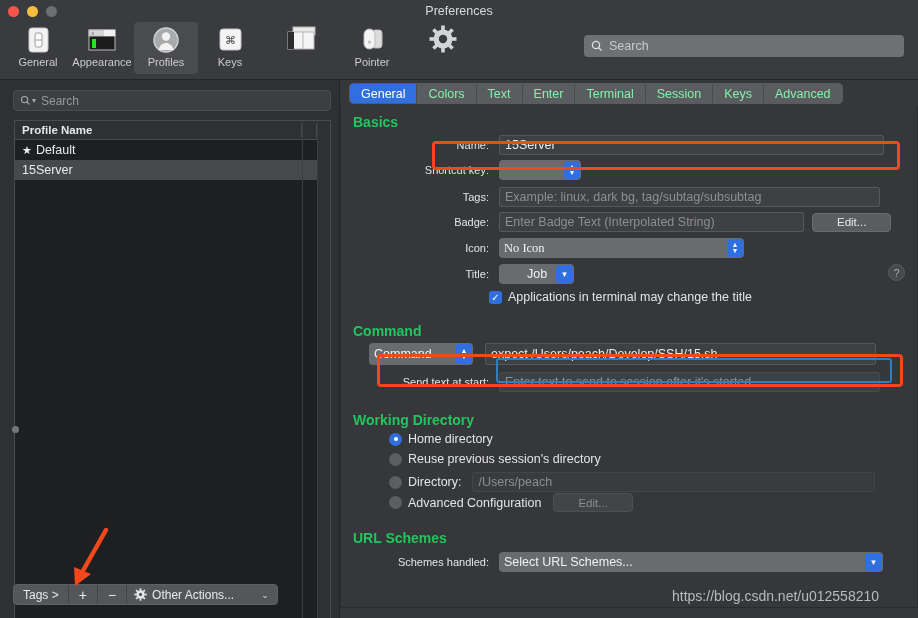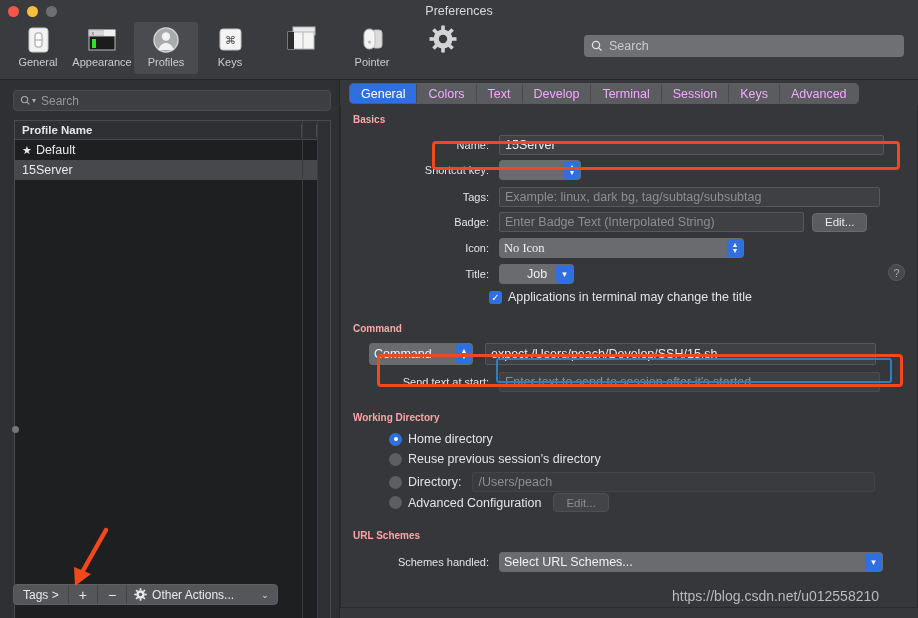--- a/index.html
+++ b/index.html
@@ -178,38 +178,38 @@
     position: absolute; left: 9px; top: 3px;
     display: flex;
     border: 1px solid #5a5b5f;
     border-radius: 4px;
     overflow: hidden;
     height: 21px;
   }
   .tab {
     display: flex; align-items: center; justify-content: center;
     padding: 0 11px;
-    font-size: 12.5px; color: #f0abfc;
+    font-size: 12.5px; color: #86efac;
     background: #5b5c60;
     border-right: 1px solid #494a4e;
     cursor: default;
   }
   .tab:last-child { border-right: none; }
   .tab.active { background: #2f6fe0; color: #fff; }
 
   .content {
     position: absolute; left: 0; right: 0; top: 26px; bottom: 10px;
     background: #36373b;
     border: 1px solid #2a2b2d;
     border-top: none;
     overflow: hidden;
   }
 
   .sec-title {
-    font-size: 10px; font-weight: bold; color: #fca5a5;
+    font-size: 14px; font-weight: bold; color: #22c55e;
     position: absolute;
   }
 
   .frow { position: absolute; display: flex; align-items: center; }
   .flabel {
     font-size: 11px; color: #e3e4e5;
     text-align: right;
     white-space: nowrap;
   }
 
@@ -267,21 +267,21 @@
   .radio.on::after {
     content: ''; width: 4px; height: 4px; border-radius: 50%; background: #fff;
   }
   .cb-label, .rb-label { font-size: 12.5px; color: #e3e4e5; margin-left: 6px; white-space: nowrap; }
 
   .btn-sm {
     background: #5b5c60;
     border: 1px solid #6a6b6f;
     border-radius: 4px;
     height: 19px;
-    padding: 0 12px;
+    padding: 0 24px;
     font-size: 11.5px; color: #e9eaeb;
     display: flex; align-items: center;
     cursor: default;
   }
   .btn-sm.dim { color: #8b8c8f; background: #434447; border-color: #4e4f52; }
 
   .help-btn {
     position: absolute;
     width: 17px; height: 17px; border-radius: 50%;
     background: #47484b;
@@ -489,21 +489,21 @@
 
       <div class="drag-dot"></div>
     </div>
 
     <div class="main">
 
       <div class="tabs">
         <div class="tab active">General</div>
         <div class="tab">Colors</div>
         <div class="tab">Text</div>
-        <div class="tab">Develop</div>
+        <div class="tab">Enter</div>
         <div class="tab">Terminal</div>
         <div class="tab">Session</div>
         <div class="tab">Keys</div>
         <div class="tab">Advanced</div>
       </div>
 
       <div class="content">
 
         <div class="sec-title" style="left:12px; top:8px;">Basics</div>
 

